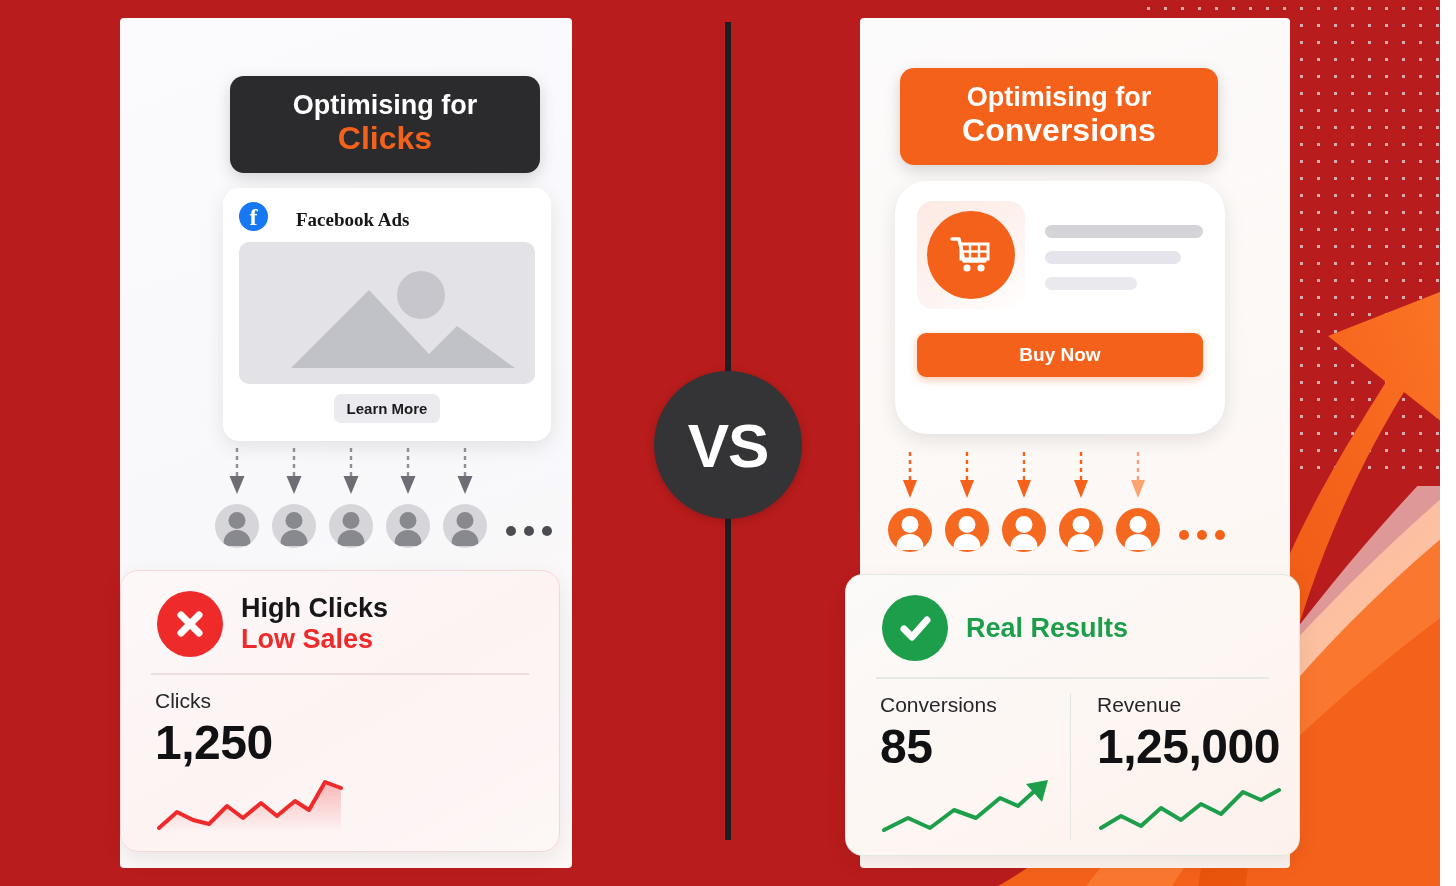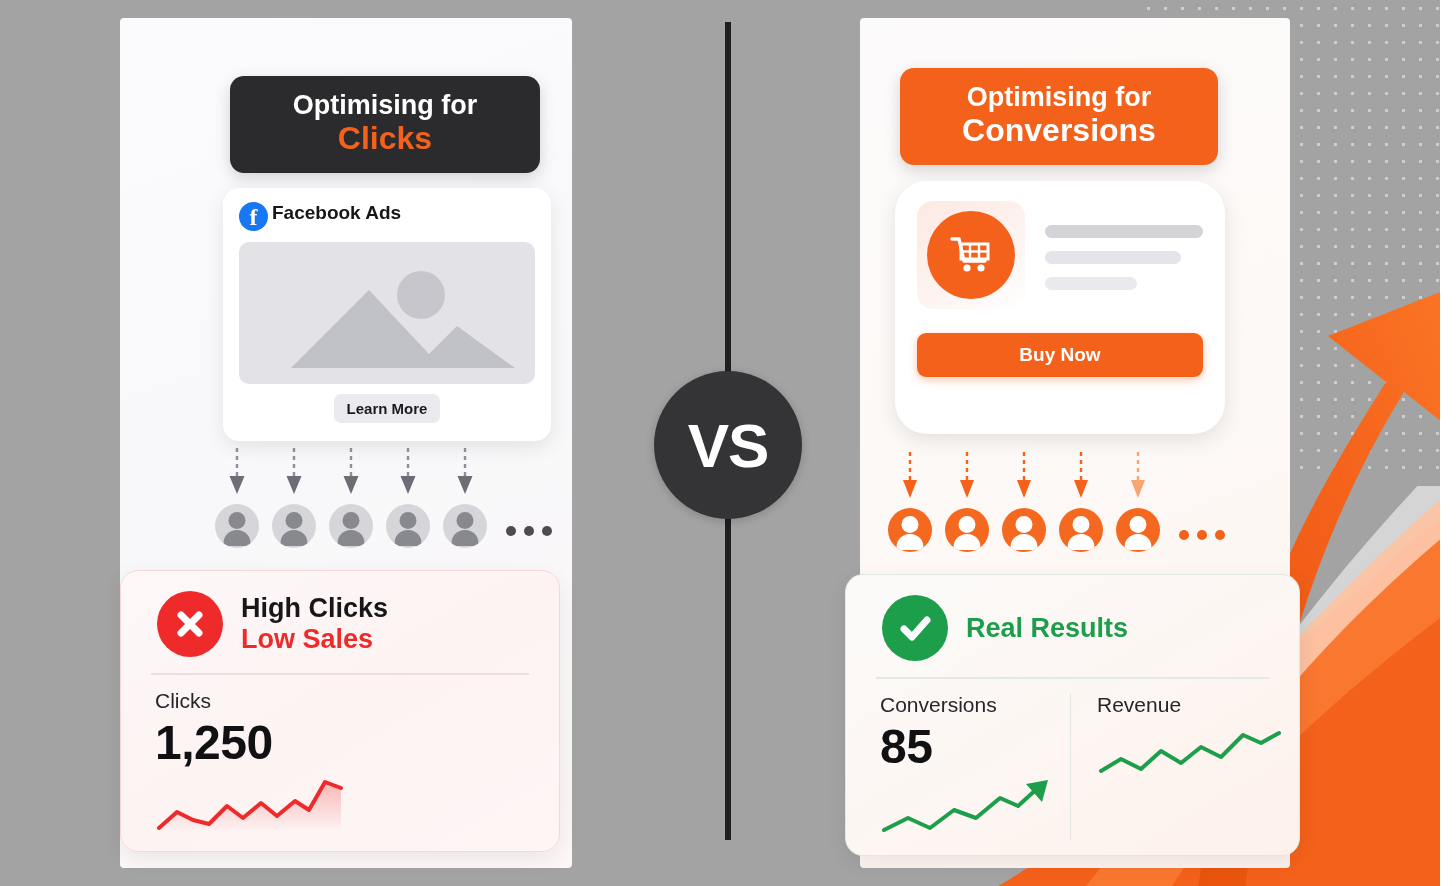--- a/index.html
+++ b/index.html
@@ -8,21 +8,21 @@
     font-family: "Liberation Sans", sans-serif;
     background: #ffffff;
     overflow: hidden;
     position: relative;
   }
   #stage {
     position: relative;
     width: 1440px;
     height: 886px;
     overflow: hidden;
-    background: #a3a3a3;
+    background: #b91c1c;
   }
 
   
   .bg-dots {
     position: absolute;
     top: 0; right: 0;
     width: 300px; height: 470px;
     background-image: radial-gradient(#dcdcdf 1.6px, transparent 1.7px);
     background-size: 17px 17px;
     opacity: .75;
@@ -92,21 +92,21 @@
   .right-pill-wrap { position:absolute; left:40px;  top:50px; width:318px; }
 
   
   .ad-card {
     position: absolute; left: 103px; top: 170px;
     width: 328px; height: 253px;
     background: #ffffff; border-radius: 16px;
     box-shadow: 0 6px 20px rgba(0,0,0,.09);
     padding: 14px 16px 12px;
   }
-  .fb-row { display: flex; align-items: flex-start; gap: 4px; }
+  .fb-row { display: flex; align-items: flex-end; gap: 28px; font-family: Liberation Serif, serif; }
   .fb-logo {
     width: 29px; height: 29px; border-radius: 50%;
     background: #1877f2; position: relative; flex: none;
   }
   .fb-logo::after {
     content: "f";
     position: absolute; left: 0; right: 0; top: 1px;
     text-align: center; color: #ffffff;
     font-family: "Liberation Serif", serif;
     font-size: 24px; font-weight: 700; line-height: 28px;
@@ -469,20 +469,21 @@
         <div class="stat">
           <div class="stat-label">Conversions</div>
           <div class="stat-value">85</div>
           <svg class="spark" width="180" height="58" viewBox="0 0 180 58" preserveAspectRatio="none">
             <polyline points="4,52 28,40 50,50 74,32 96,40 120,20 138,28 160,8" fill="none" stroke="#1d9e4b" stroke-width="4" stroke-linejoin="round" stroke-linecap="round"></polyline>
             <path d="M146 6 L168 2 L162 24 Z" fill="#1d9e4b"></path>
           </svg>
         </div>
         <div class="stat">
           <div class="stat-label">Revenue</div>
+          <div class="stat-value">1,25,000</div>
           <svg class="spark" width="190" height="58" viewBox="0 0 190 58" preserveAspectRatio="none">
             <polyline points="4,50 24,38 44,48 64,30 84,42 104,26 124,36 146,14 164,22 182,12" fill="none" stroke="#1d9e4b" stroke-width="4" stroke-linejoin="round" stroke-linecap="round"></polyline>
           </svg>
         </div>
       </div>
     </div>
   </div>
 
 </div>
 

